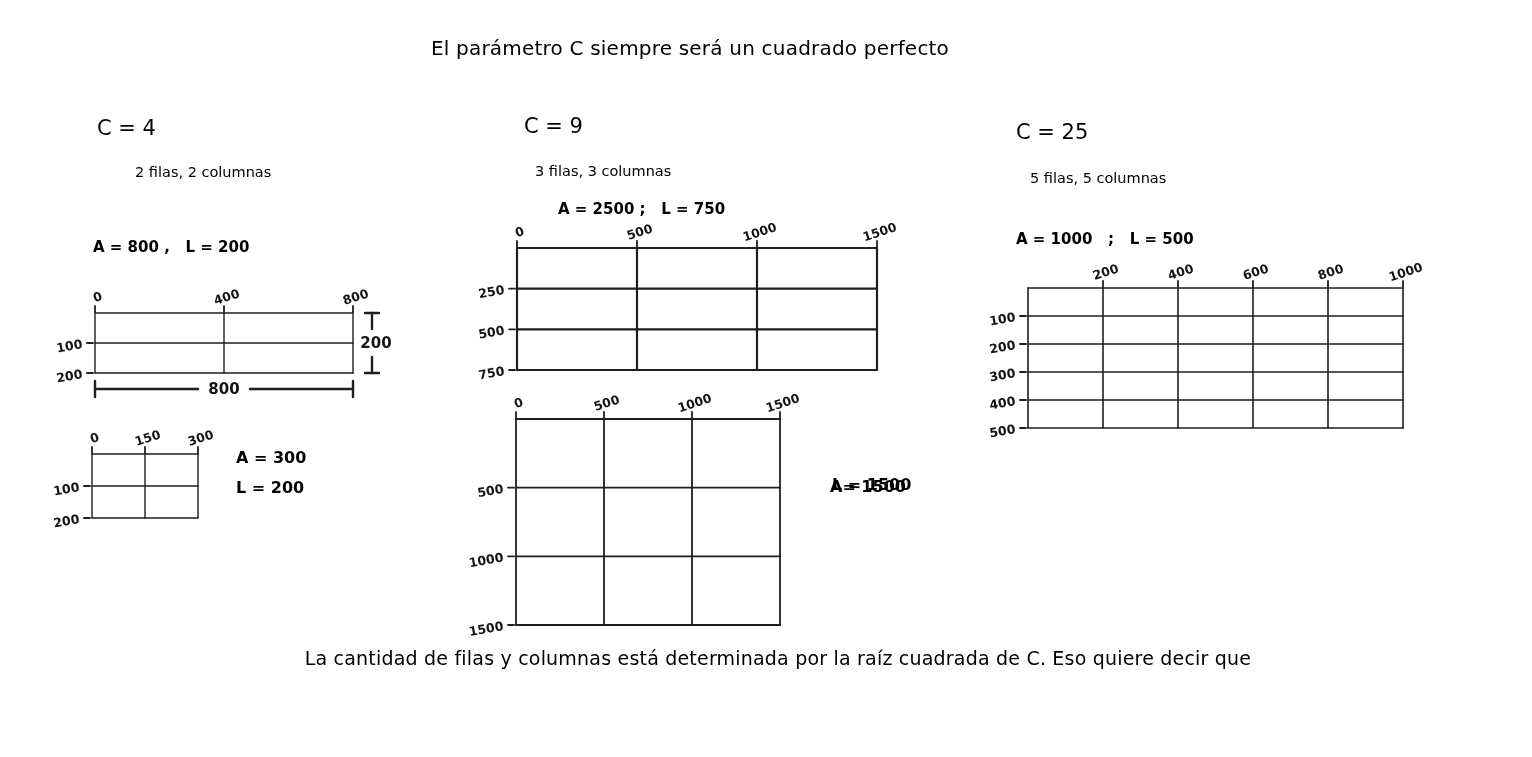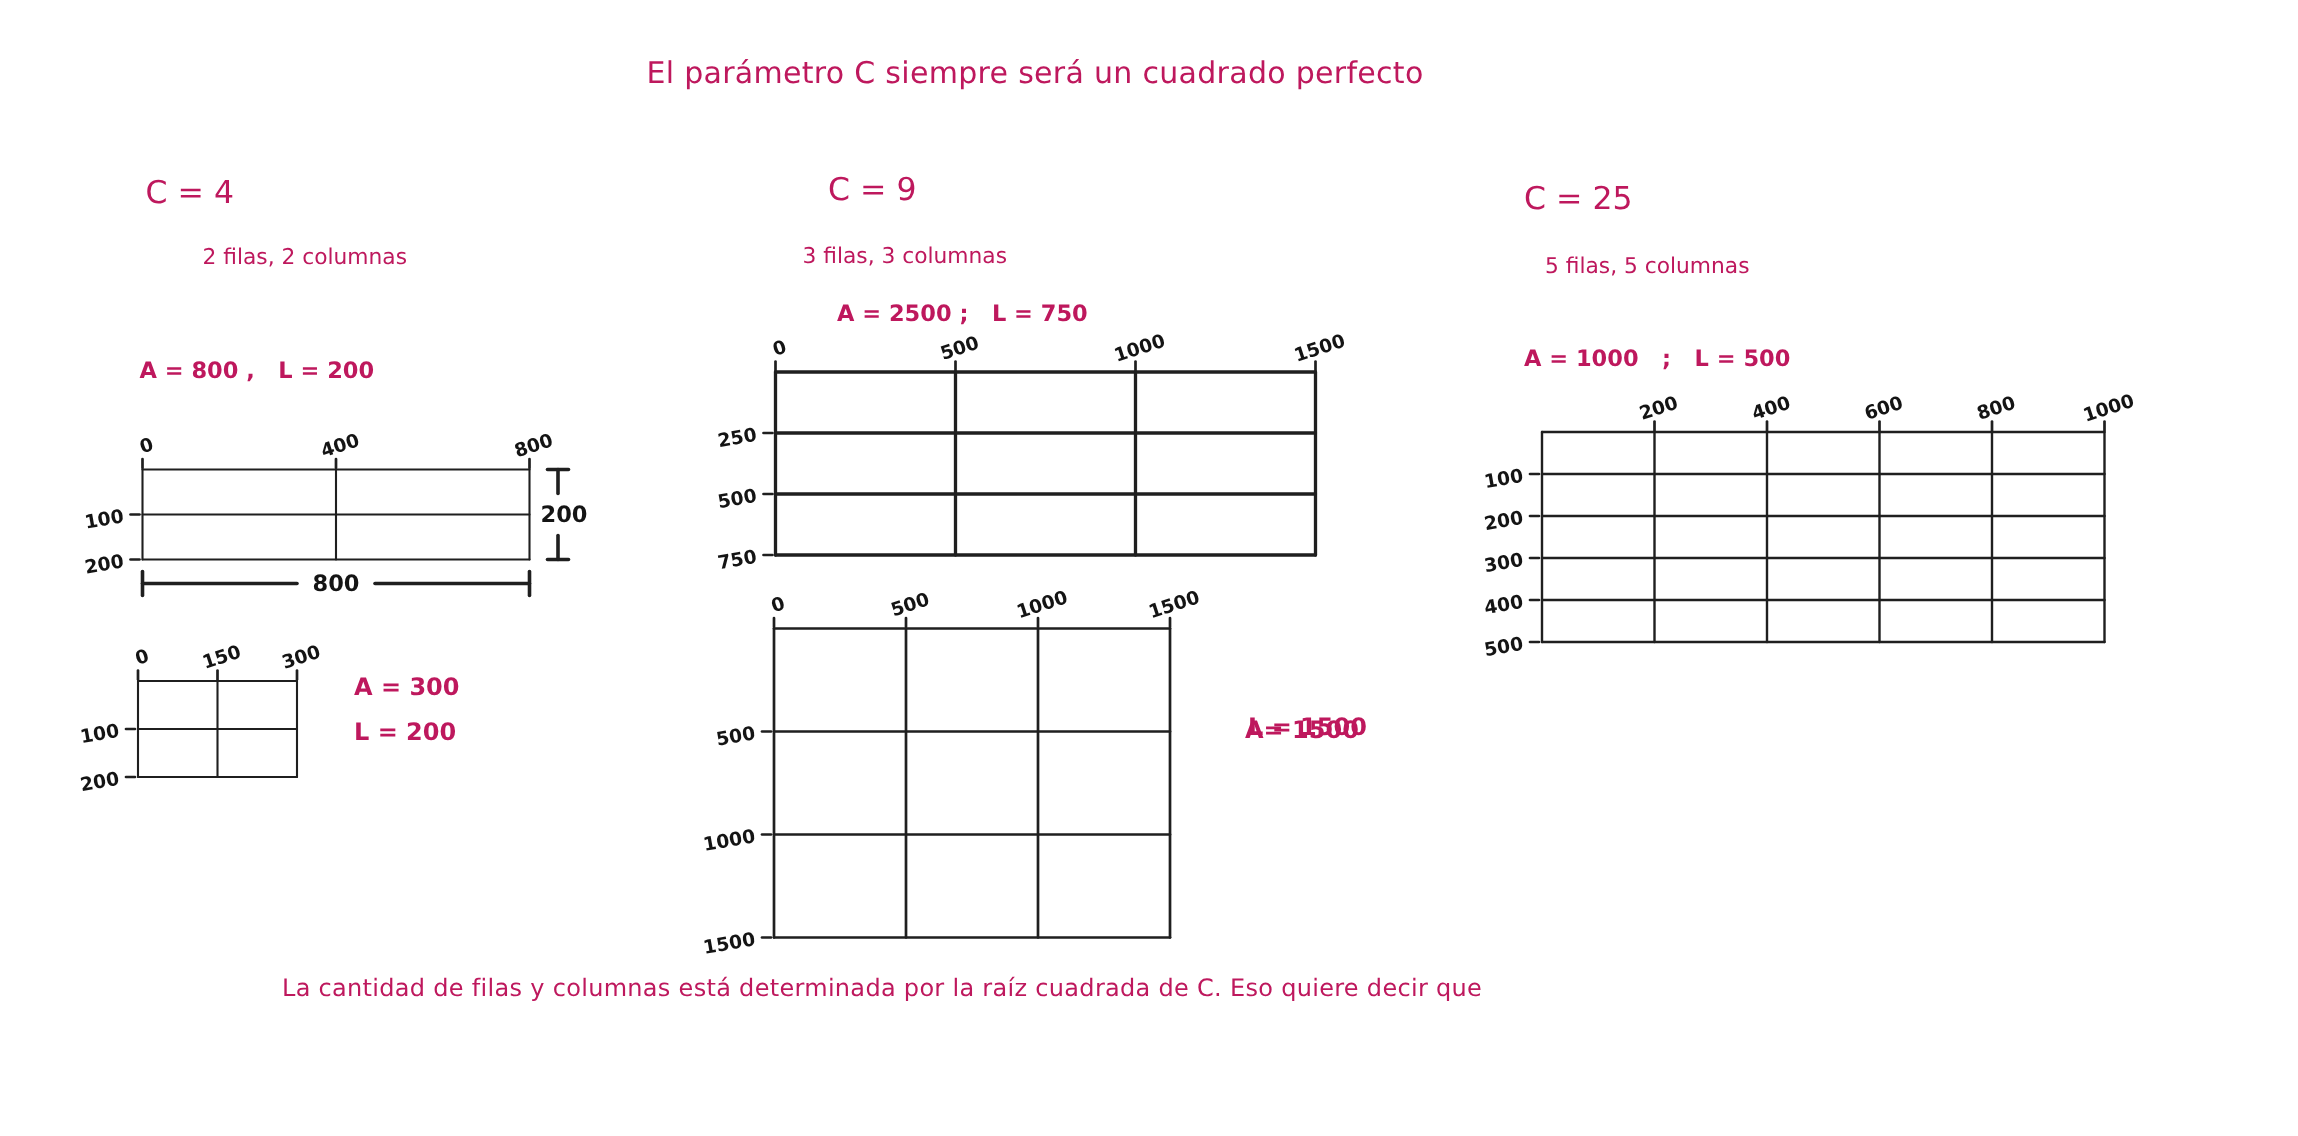--- a/index.html
+++ b/index.html
@@ -2,50 +2,50 @@
 <html><head>
 <meta charset="utf-8">
 <style>
   html, body { margin: 0; padding: 0; background: #ffffff; }
   .canvas {
     position: relative;
     width: 1532px;
     height: 757px;
     background: #ffffff;
     font-family: "DejaVu Sans", sans-serif;
-    color: #be185d;
+    color: #000000;
     overflow: hidden;
   }
   .abs { position: absolute; }
   .title {
     left: 370px; top: 36px; width: 640px;
     text-align: center; font-size: 20px; letter-spacing: 0.2px;
   }
   .sec-heading { font-size: 21px; }
   .sec-sub { font-size: 14.5px; }
   .sec-params { font-size: 15px; font-weight: bold; white-space: pre; }
   .annotation { font-size: 16px; font-weight: bold; white-space: pre; }
   .footer-line {
     left: 188px; width: 1180px;
-    font-size: 16px; line-height: 31px; letter-spacing: 0.2px;
+    font-size: 19px; line-height: 31px; letter-spacing: 0.2px; text-align: center;
   }
   svg.figure { position: absolute; overflow: visible; }
 </style>
 </head>
 <body>
 
 <div class="canvas">
 
   <div class="abs title">El parámetro C siempre será un cuadrado perfecto</div>
 
   <div class="abs sec-heading" style="left:97px; top:116px;">C = 4</div>
   <div class="abs sec-sub" style="left:135px; top:164px;">2 filas, 2 columnas</div>
   <div class="abs sec-params" style="left:93px; top:238px;">A = 800 ,   L = 200</div>
 
-  <div class="abs sec-heading" style="left:552px; top:114px;">C = 9</div>
+  <div class="abs sec-heading" style="left:524px; top:114px;">C = 9</div>
   <div class="abs sec-sub" style="left:535px; top:163px;">3 filas, 3 columnas</div>
   <div class="abs sec-params" style="left:558px; top:200px;">A = 2500 ;   L = 750</div>
 
   <div class="abs sec-heading" style="left:1016px; top:120px;">C = 25</div>
   <div class="abs sec-sub" style="left:1030px; top:170px;">5 filas, 5 columnas</div>
   <div class="abs sec-params" style="left:1016px; top:230px;">A = 1000   ;   L = 500</div>
 
   <div class="abs annotation" style="left:236px; top:448px;">A = 300</div>
   <div class="abs annotation" style="left:236px; top:478px;text-align:right;">L = 200</div>
   <div class="abs annotation" style="left:830px; top:441px;margin-top:36px;">A= 1500</div>

